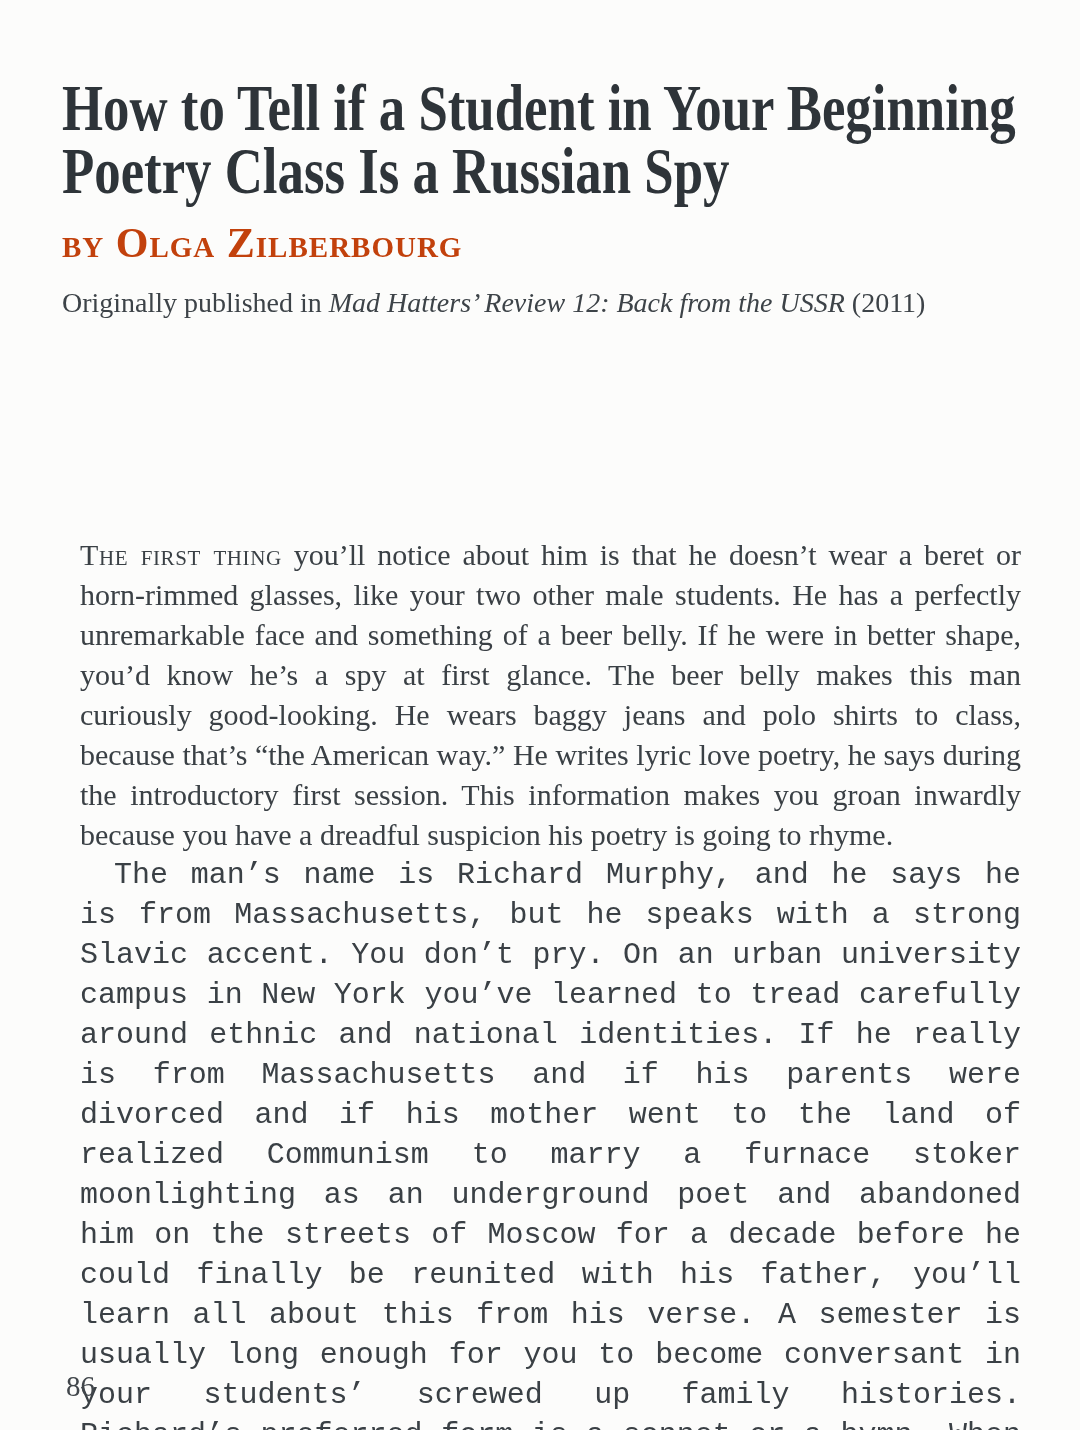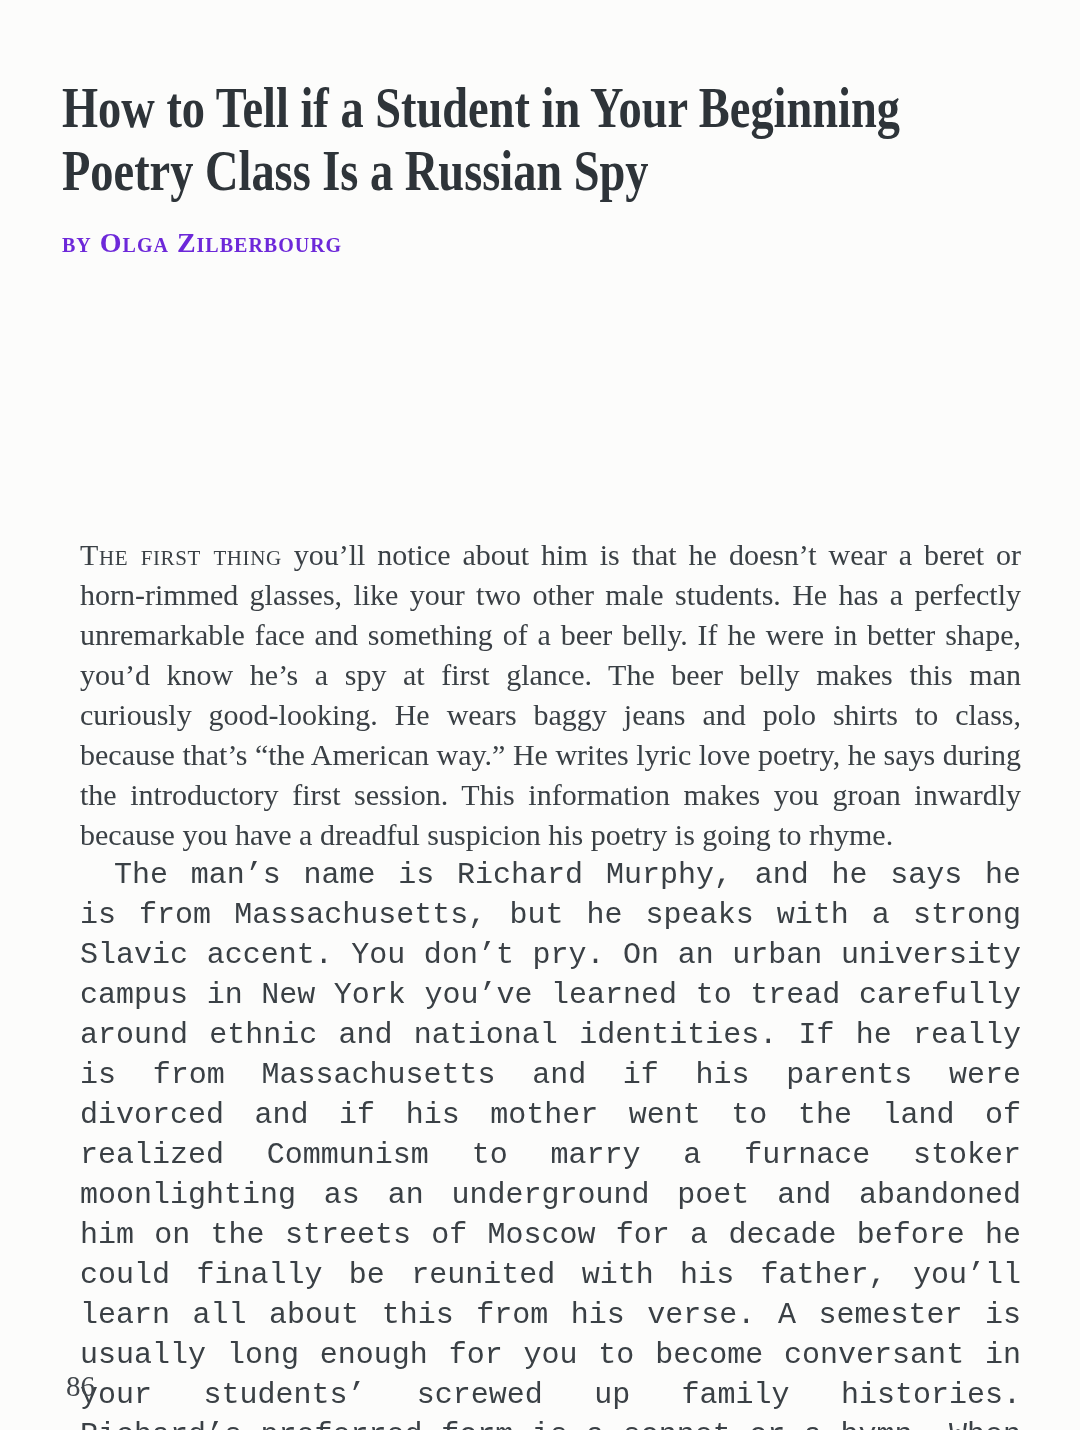--- a/index.html
+++ b/index.html
@@ -20,37 +20,37 @@
   }
   .article-header {
     position: absolute;
     top: 76px;
     left: 62px;
     width: 978px;
   }
   .article-title {
     color: var(--title, #2e3439);
     font-weight: 600;
-    font-size: 58px;
+    font-size: 66px;
     line-height: 63px;
   }
   .title-line {
     display: block;
     white-space: nowrap;
     transform: scaleX(0.8);
     transform-origin: 0 50%;
   }
   .article-byline {
     margin-top: 16px;
     font-variant: small-caps;
     font-weight: 600;
-    font-size: 28px;
+    font-size: 42px;
     line-height: 50px;
     letter-spacing: 1px;
-    color: #6d28d9;
+    color: #c2410c;
   }
   .publication-note {
     margin-top: 17px;
     font-size: 28px;
     line-height: 36px;
     color: #3d4348;
   }
   .publication-note em { font-style: italic; }
   .article-body {
     position: absolute;
@@ -83,20 +83,23 @@
 <body>
 
 <div class="page">
 
   <header class="article-header">
     <h1 class="article-title">
       <span class="title-line">How to Tell if a Student in Your Beginning</span>
       <span class="title-line">Poetry Class Is a Russian Spy</span>
     </h1>
     <div class="article-byline">by Olga Zilberbourg</div>
+    <p class="publication-note">
+      <span>Originally published in </span><em>Mad Hatters’ Review 12: Back from the USSR</em><span> (2011)</span>
+    </p>
   </header>
 
   <main class="article-body">
     <p>
       <span class="lead-in">The first thing</span><span> you’ll notice about him is that he doesn’t wear a beret or horn-rimmed glasses, like your two other male students. He has a perfectly unremarkable face and something of a beer belly. If he were in better shape, you’d know he’s a spy at first glance. The beer belly makes this man curiously good-looking. He wears baggy jeans and polo shirts to class, because that’s “the American way.” He writes lyric love poetry, he says during the introductory first session. This information makes you groan inwardly because you have a dreadful suspicion his poetry is going to rhyme.</span>
     </p>
     <p class="para-indent para-continues">The man’s name is Richard Murphy, and he says he is from Massachusetts, but he speaks with a strong Slavic accent. You don’t pry. On an urban university campus in New York you’ve learned to tread carefully around ethnic and national identities. If he really is from Massachusetts and if his parents were divorced and if his mother went to the land of realized Communism to marry a furnace stoker moonlighting as an underground poet and abandoned him on the streets of Moscow for a decade before he could finally be reunited with his father, you’ll learn all about this from his verse. A semester is usually long enough for you to become conversant in your students’ screwed up family histories. Richard’s preferred form is a sonnet or a hymn. When you ask him if he speaks other languages, he says</p>
   </main>
 
   <footer>

